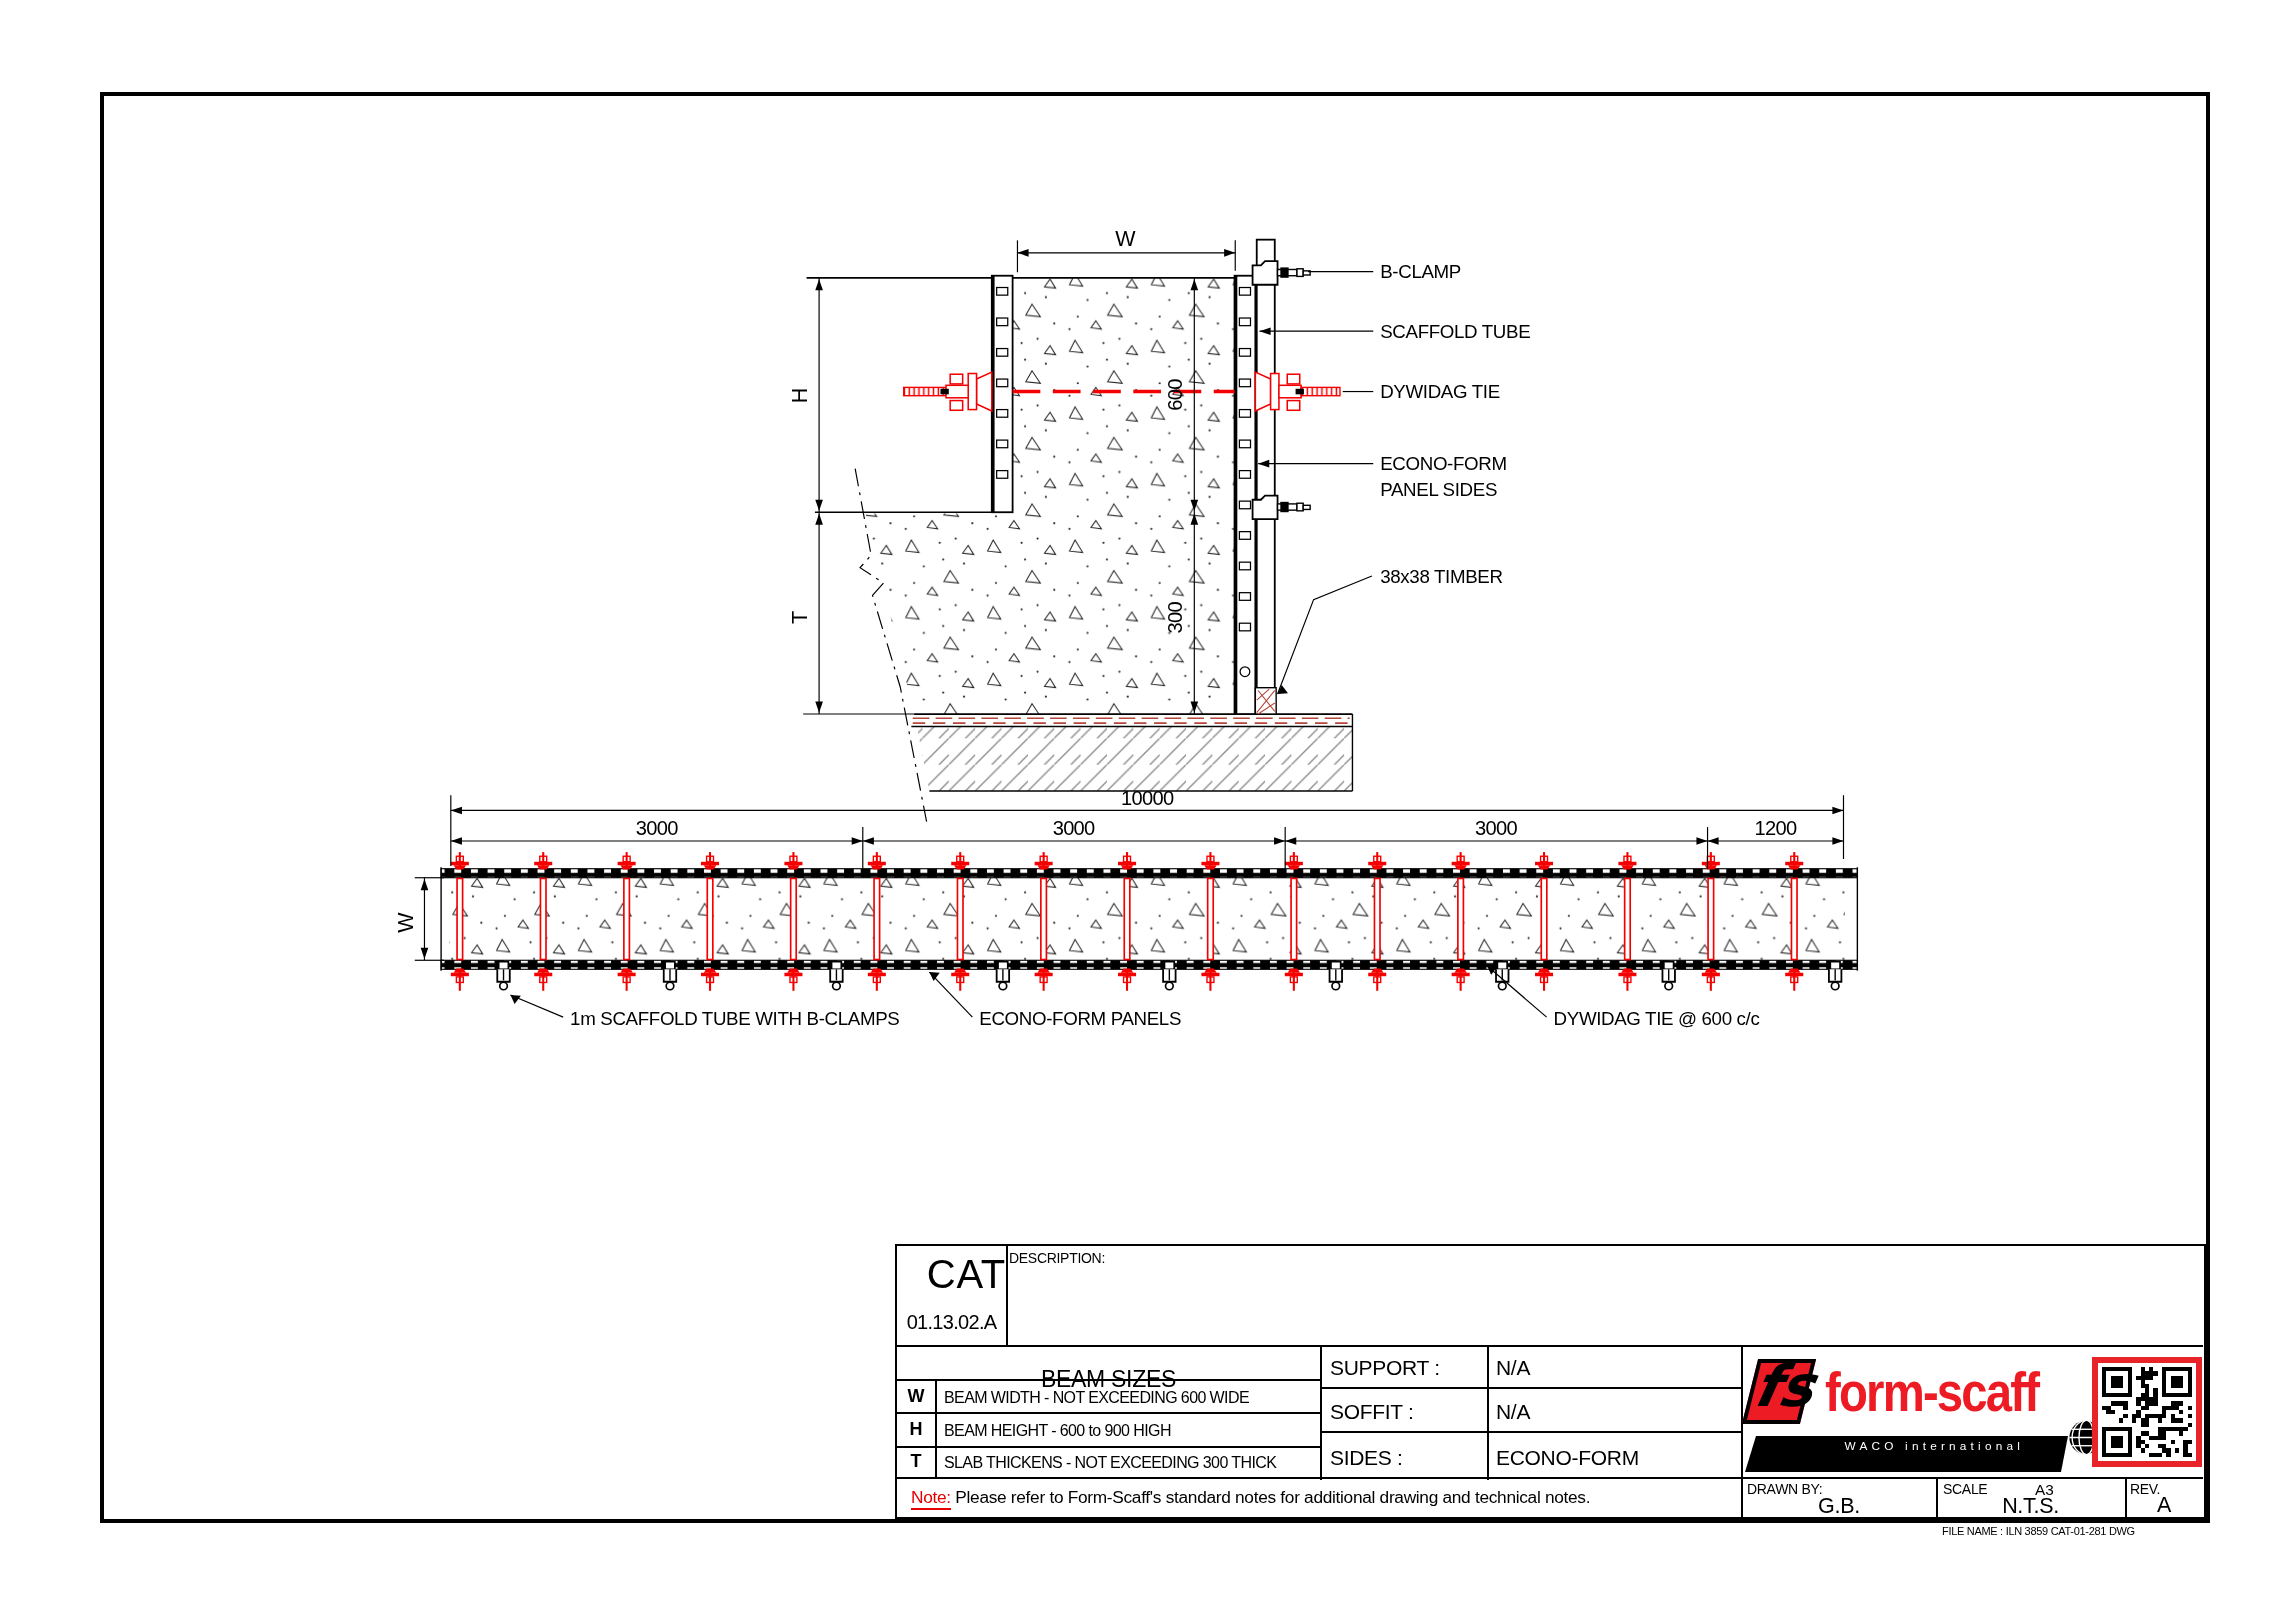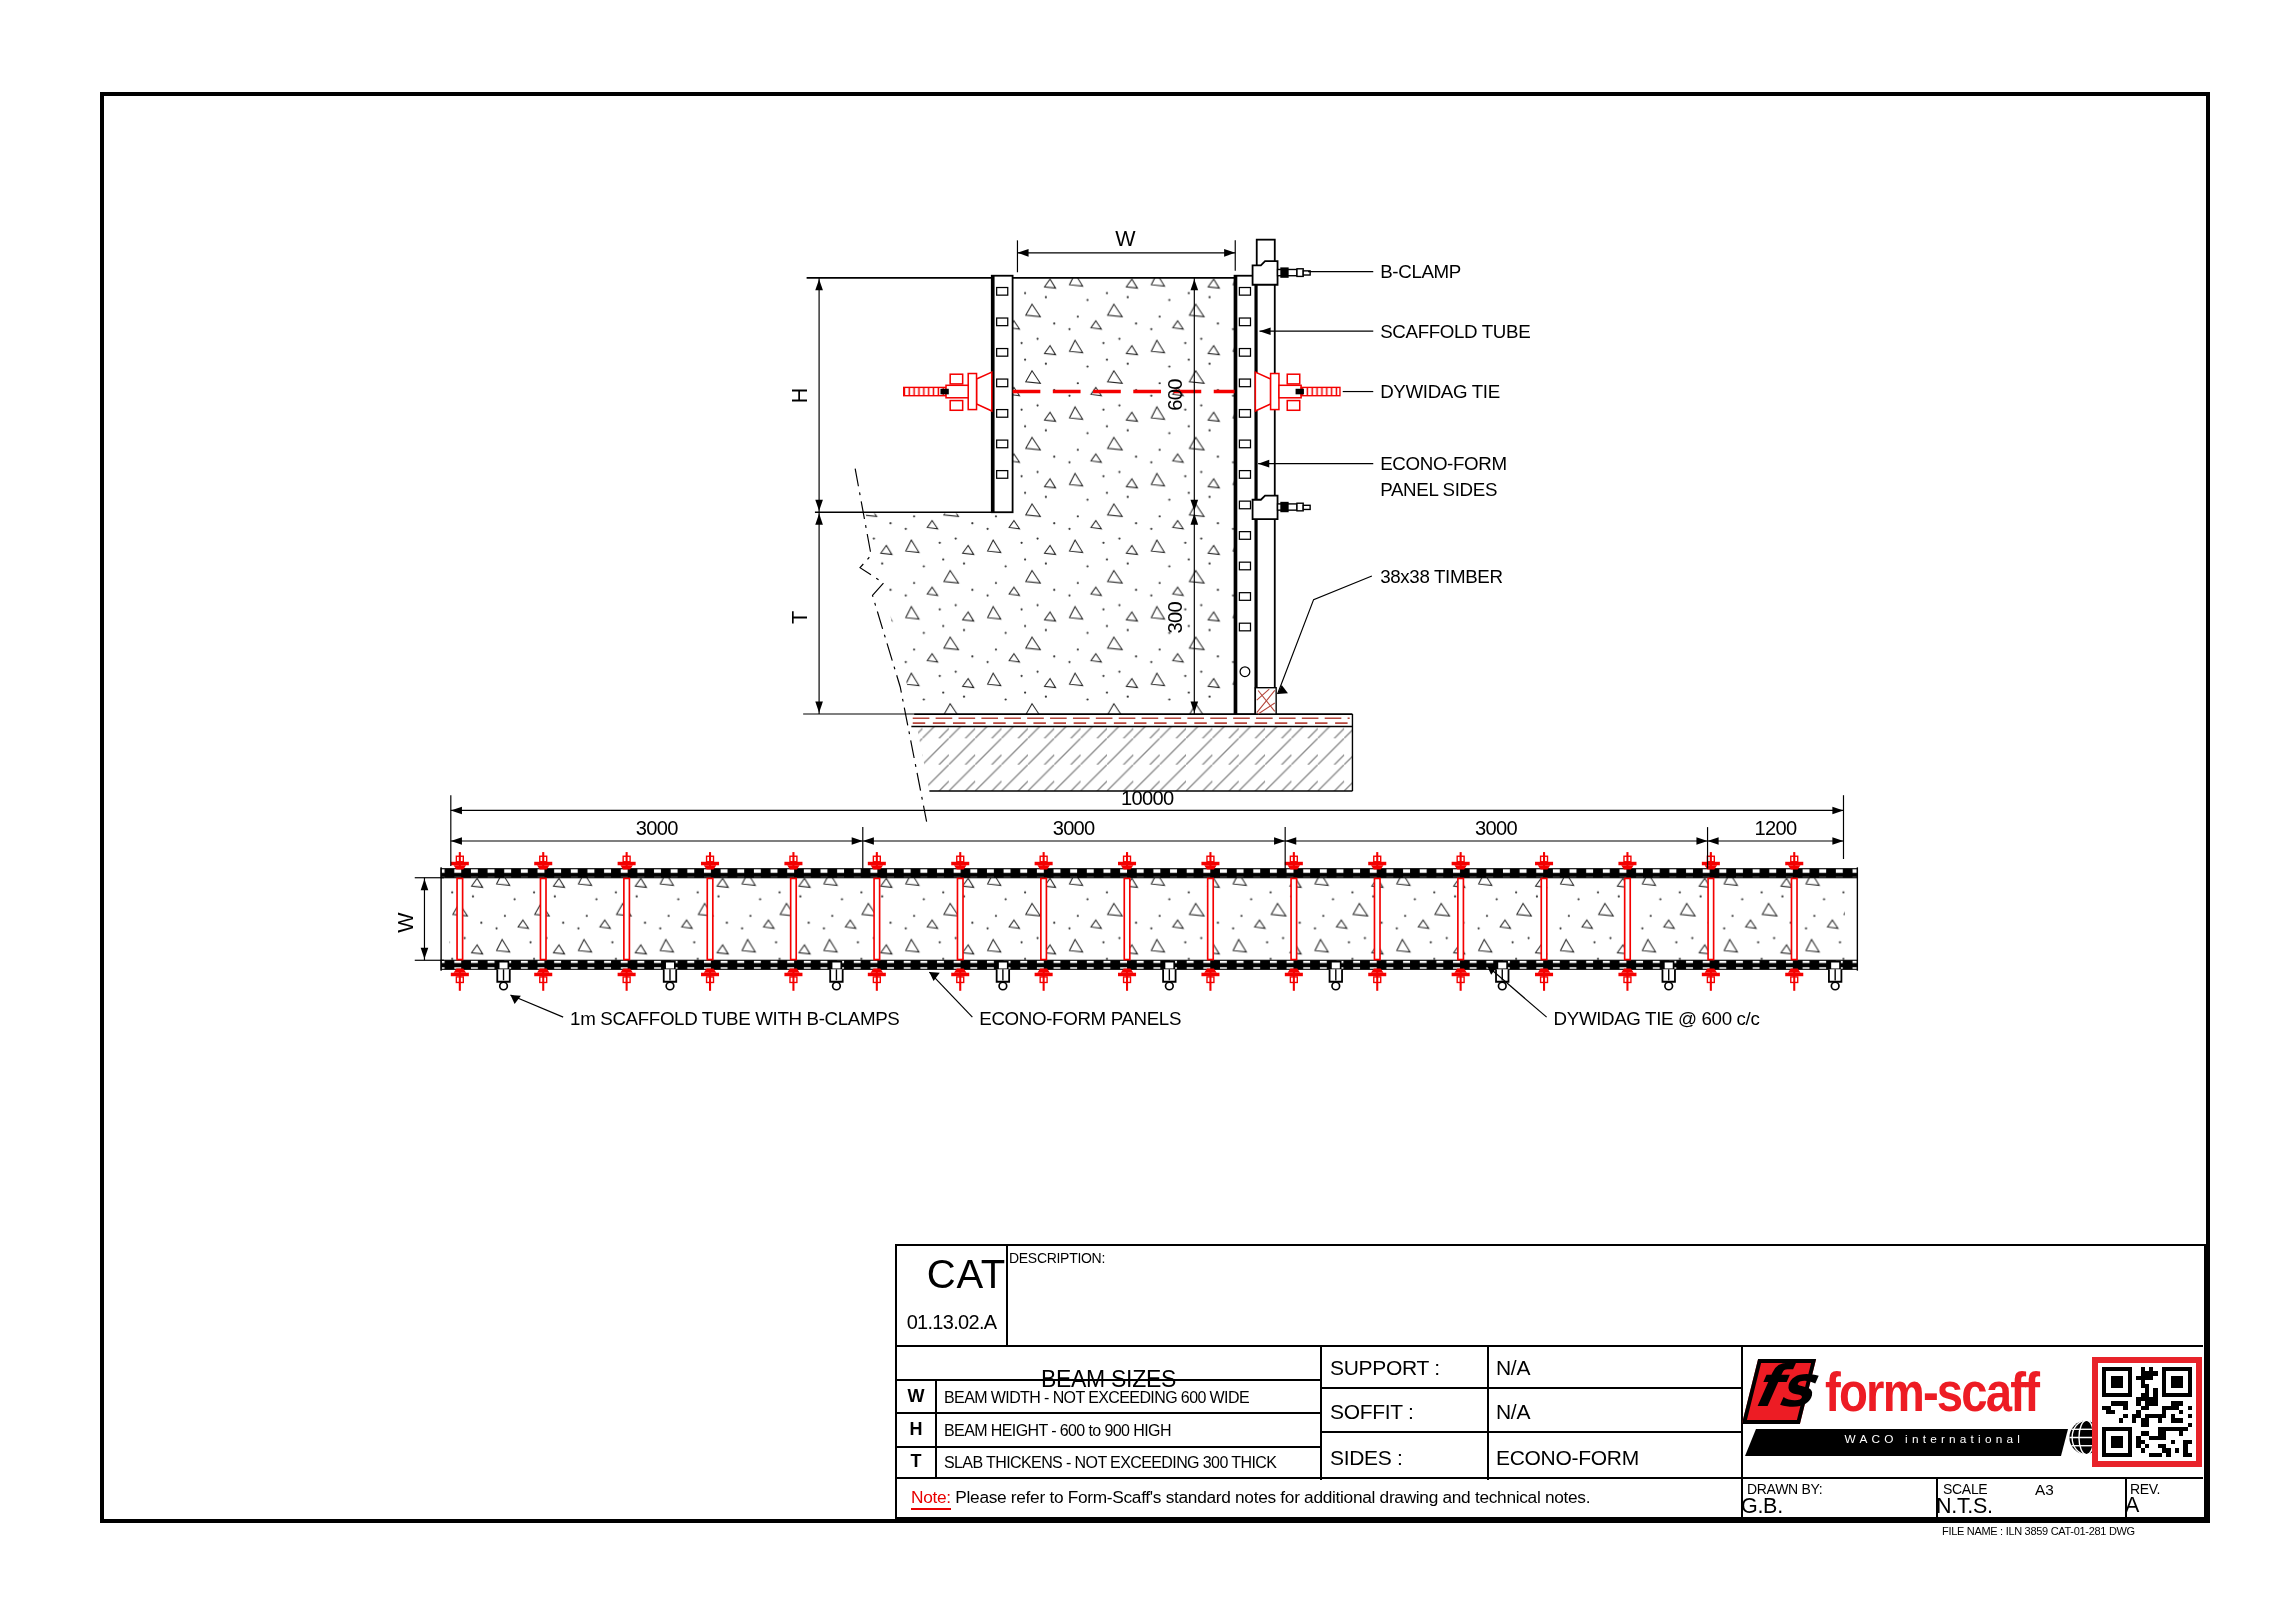--- a/index.html
+++ b/index.html
@@ -17,29 +17,29 @@
   .t-cat{font-size:40px;letter-spacing:0.7px;text-align:right}
   .t-catno{font-size:20px;text-align:center;letter-spacing:-0.7px}
   .t-small{font-size:14px;letter-spacing:-0.3px}
   .t-title{font-size:26px;text-align:center;letter-spacing:-0.3px;white-space:nowrap}
   .t-bh{font-size:23px;text-align:center;letter-spacing:-0.3px}
   .t-key{font-size:18px;font-weight:bold;text-align:center}
   .t-desc{font-size:16px;letter-spacing:-0.6px;white-space:nowrap}
   .t-spec{font-size:21px;letter-spacing:-0.3px;white-space:nowrap}
   .t-note{font-size:17.3px;letter-spacing:-0.3px;white-space:nowrap}
   .t-note .nlbl{color:#e80000;border-bottom:2.8px solid #e80000;padding-bottom:0.7px}
-  .t-val{font-size:21.5px;letter-spacing:-0.3px}
+  .t-val{font-size:21.5px;text-align:center;letter-spacing:-0.3px}
   .t-a3{font-size:15.3px;text-align:left}
   .fsmark{position:absolute;left:853px;top:113px;width:58px;height:65px;background:#ed1c24;
           border:4.2px solid #000;transform:skewX(-14deg);box-sizing:border-box}
   .fsmark span{position:absolute;left:4.2px;top:-8.3px;font-family:"DejaVu Sans",sans-serif;
           font-style:italic;font-weight:bold;font-size:57px;color:#000;line-height:1.1}
   .brand{position:absolute;left:928px;top:114px;font-size:55px;font-weight:bold;color:#ed1c24;
          letter-spacing:-2.1px;transform:scaleX(0.86);transform-origin:left top;white-space:nowrap}
-  .swoosh{position:absolute;left:848px;top:183px;width:323px;height:27px;background:#000;
+  .swoosh{position:absolute;left:848px;top:190px;width:323px;height:36px;background:#000;
           clip-path:polygon(11px 0,100% 0,calc(100% - 7px) 100%,0 100%)}
   .swoosh span{position:absolute;right:44px;top:2.8px;color:#fff;font-size:11.8px;letter-spacing:4.2px;white-space:nowrap}
   .globe{position:absolute;left:1171px;top:173px}
   .qr{position:absolute;left:1195px;top:111px;width:110px;height:110px;box-sizing:border-box;
       border:6.2px solid #e8232a;background:#fff;padding:3.5px}
   #fname{position:absolute;left:1942px;top:1525px;width:265px;text-align:left;font-size:11px;letter-spacing:-0.3px}
 </style>
 </head>
 <body>
 

